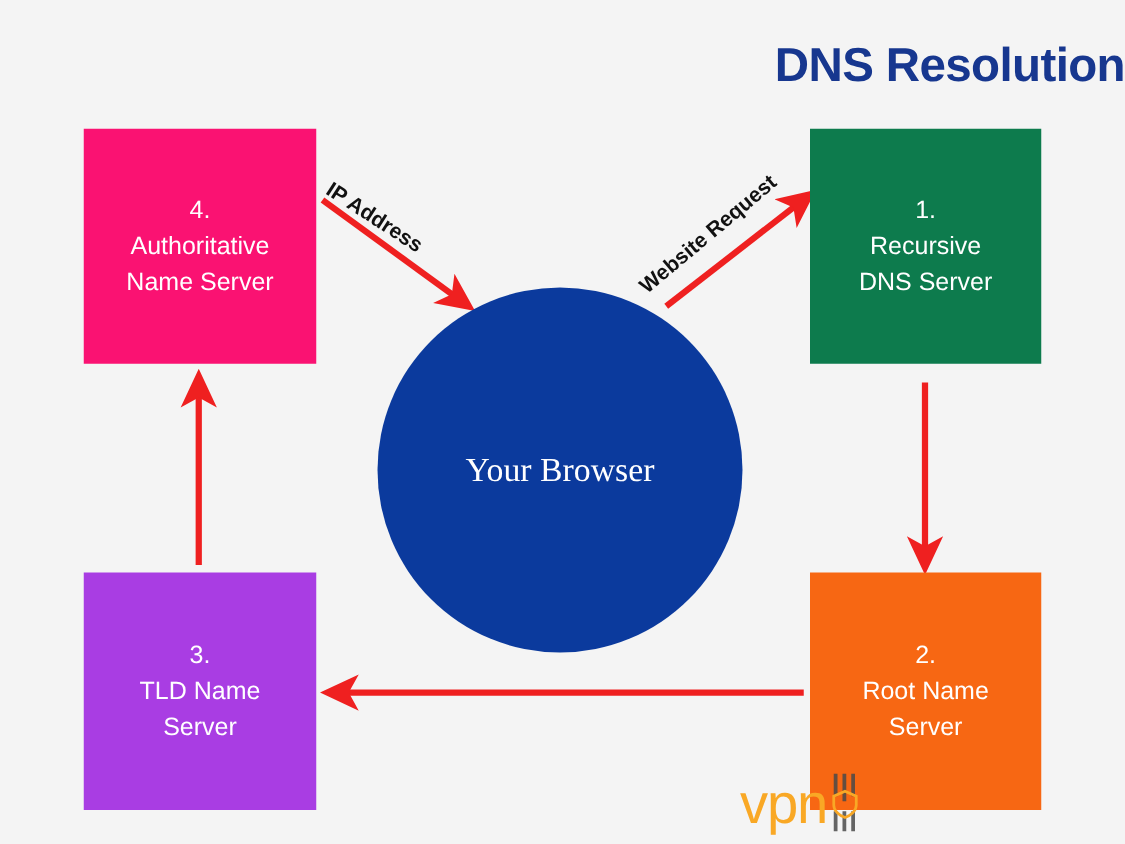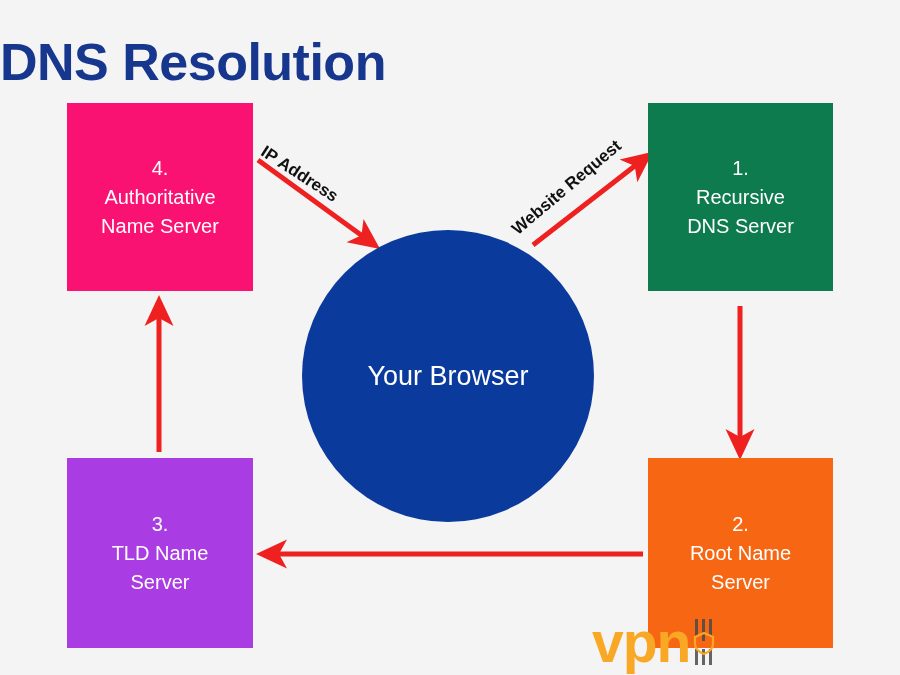--- a/index.html
+++ b/index.html
@@ -17,22 +17,22 @@
     position: relative;
     width: 900px;
     height: 675px;
     background: #f4f4f4;
   }
   #diagram-title {
     position: absolute;
     top: 32px;
     left: 0;
     width: 900px;
-    text-align: left;
-    font-size: 52px;
+    text-align: right;
+    font-size: 38px;
     font-weight: bold;
     letter-spacing: -0.5px;
     color: #17378f;
     font-family: "Liberation Sans", sans-serif;
   }
 
   .node-box {
     position: absolute;
     display: flex;
     align-items: center;
@@ -68,21 +68,21 @@
     position: absolute;
     left: 302px; top: 230px;
     width: 292px; height: 292px;
     border-radius: 50%;
     background: #0b3a9d;
     display: flex;
     align-items: center;
     justify-content: center;
     color: #ffffff;
     font-size: 27px;
-    font-family: Liberation Sans, sans-serif;
+    font-family: Liberation Serif, serif;
   }
 
   svg#arrows {
     position: absolute;
     left: 0; top: 0;
     width: 900px; height: 675px;
     pointer-events: none;
   }
 
   .arrow-label {
@@ -106,22 +106,22 @@
 
   
   #watermark {
     position: absolute;
     left: 592px; top: 617px;
     display: flex;
     align-items: center;
     height: 50px;
   }
   #watermark-vpn {
-    font-size: 57px;
-    font-weight: bold;
+    font-size: 45px;
+    font-weight: normal;
     color: #f9a825;
     letter-spacing: -1px;
     line-height: 1;
     font-family: "Liberation Sans", sans-serif;
   }
   #watermark-shield {
     position: relative;
     width: 26px;
     height: 46px;
     margin: 0 2px 0 1px;

